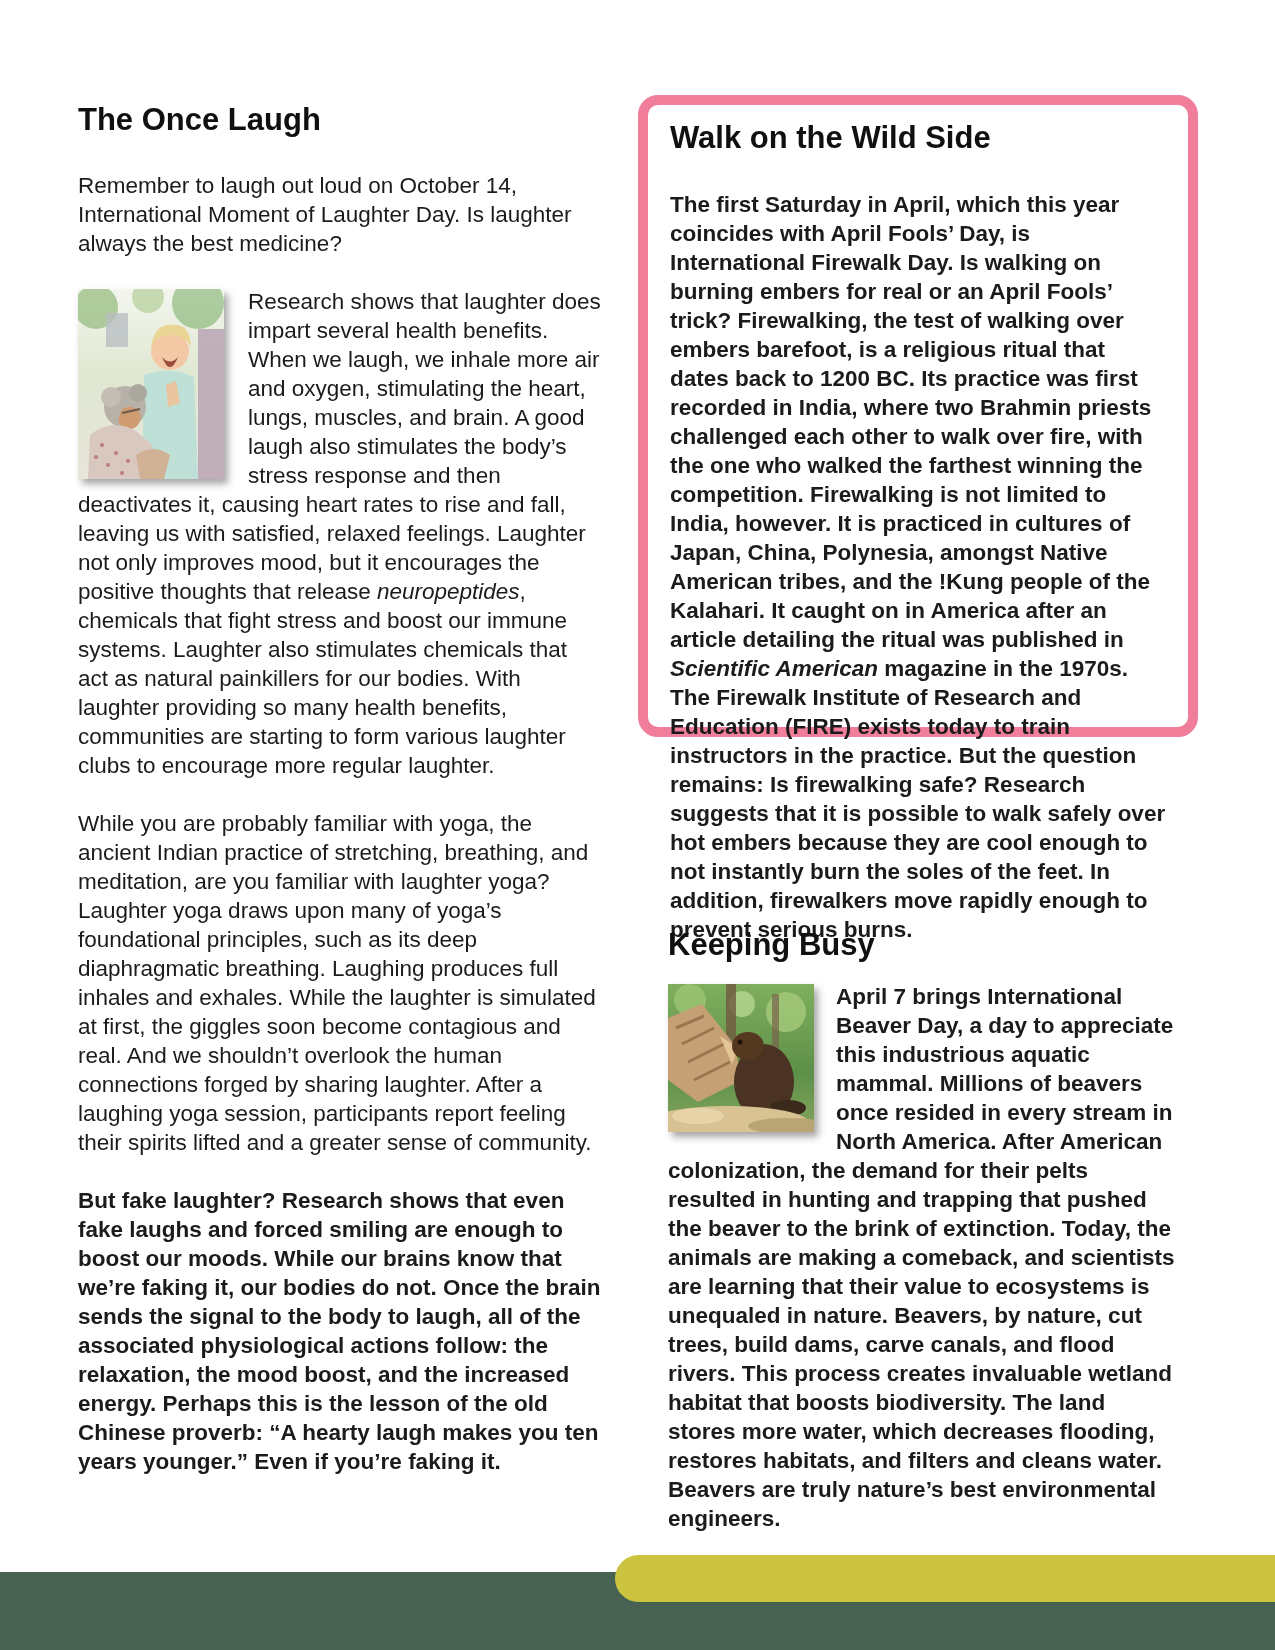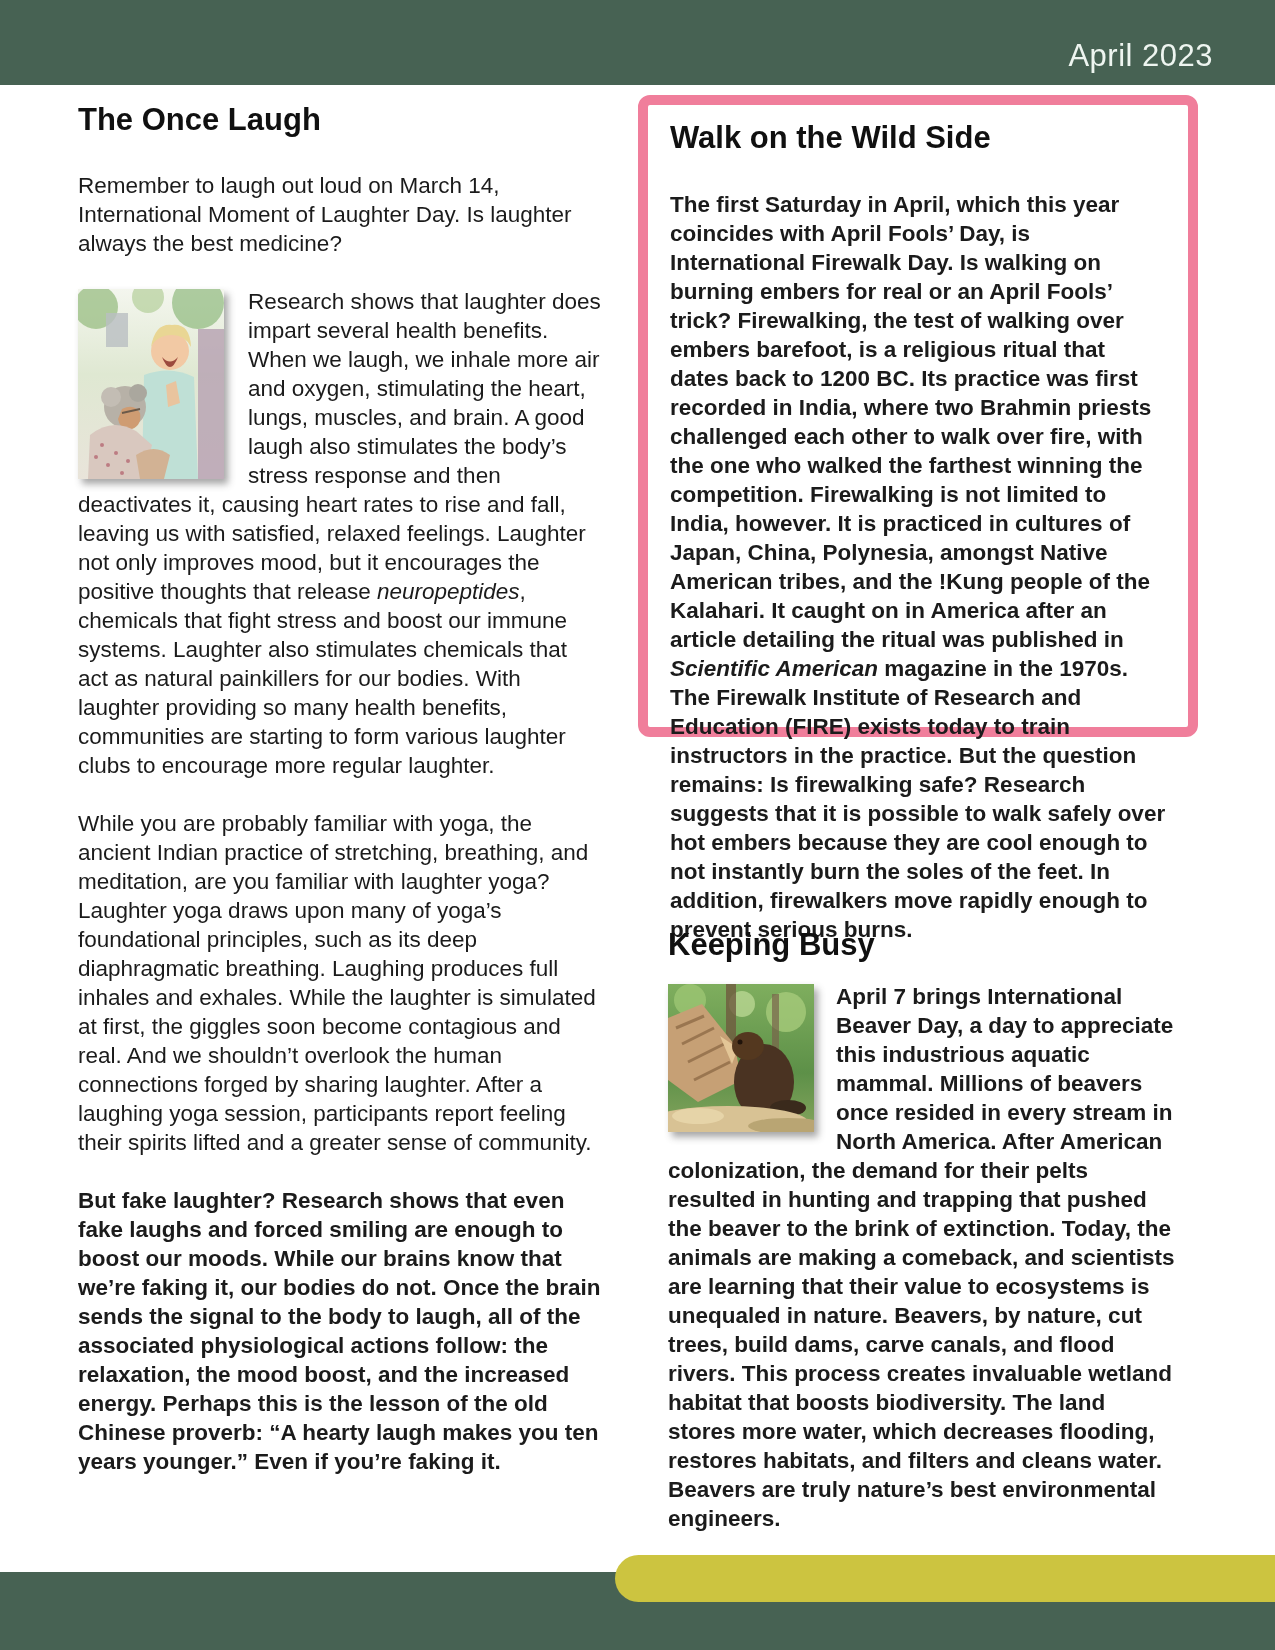--- a/index.html
+++ b/index.html
@@ -14,45 +14,42 @@
   .footer-gold{position:absolute;left:615px;top:1555px;width:660px;height:47px;background:#ccc440;border-radius:24px 0 0 24px;}
   
   h1{font-size:31px;line-height:34px;font-weight:bold;color:#101010;margin:0 0 34px 0;}
   .para{font-size:22.5px;line-height:29px;margin:0 0 29px 0;}
   .para:last-child{margin-bottom:0;font-weight:bold;}
   em{font-style:italic;}
   
   .col-left{position:absolute;left:78px;top:103px;width:524px;}
   .wild-box{
     position:absolute;left:638px;top:95px;width:560px;height:642px;box-sizing:border-box;
-    background:#ffffff;border:10px solid #f07e9b;border-radius:12px;padding:8px 18px 0 22px;
+    background:#ffffff;border:10px solid #f07e9b;border-radius:20px;padding:8px 18px 0 22px;
   }
   .wild-box h1{margin:8px 0 35px 0;}
   .busy{position:absolute;left:668px;top:928px;width:508px;}
   .busy h1{margin:0 0 20px 0;}
   
   .photo{display:block;box-shadow:4px 5px 7px rgba(60,60,60,0.45);background:#dde5d8;}
   .photo svg{display:block;}
   .photo-laugh{float:left;width:146px;height:190px;margin:2px 24px 6px 0;}
   .photo-beaver{float:left;width:146px;height:148px;margin:2px 22px 6px 0;}
   .clear{clear:both;}
 </style>
 </head>
 <body>
 
 <div class="page">
 
-  <header class="masthead">
-    <span class="issue-date">April 2023</span>
-  </header>
 
   <section class="col-left">
     <h1>The Once Laugh</h1>
 
-    <p class="para">Remember to laugh out loud on March 14, International Moment of Laughter Day. Is laughter always the best medicine?</p>
+    <p class="para">Remember to laugh out loud on October 14, International Moment of Laughter Day. Is laughter always the best medicine?</p>
 
     <div class="para">
       <span class="photo photo-laugh">
         <svg viewBox="0 0 146 190" width="146" height="190" xmlns="http://www.w3.org/2000/svg">
           <defs>
             <linearGradient id="lgbg" x1="0" y1="0" x2="0" y2="1">
               <stop offset="0" stop-color="#f4f6ee"></stop>
                 <stop offset="0.45" stop-color="#dfe8d2"></stop>
                 <stop offset="1" stop-color="#e9e4da"></stop>
             </linearGradient>

